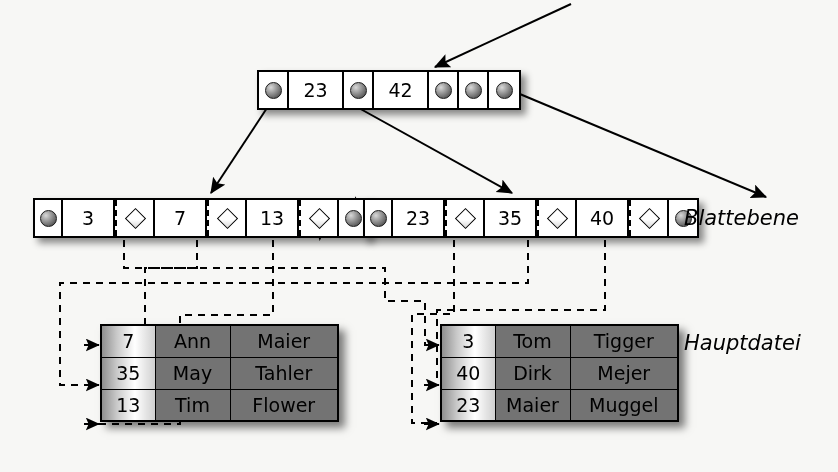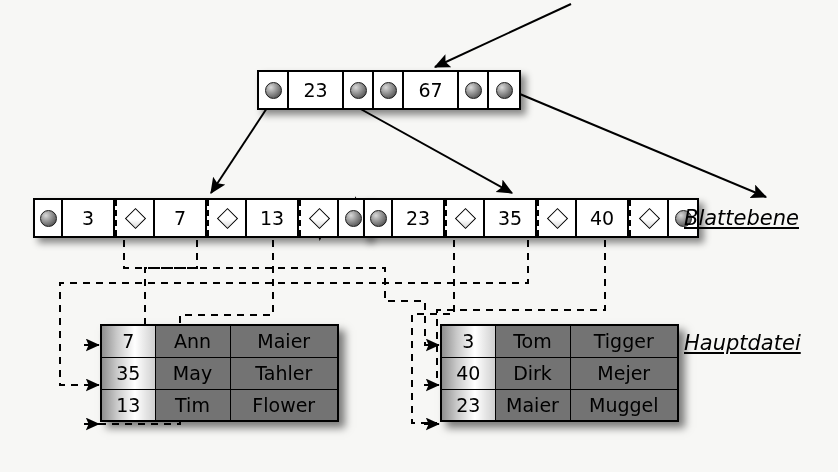--- a/index.html
+++ b/index.html
@@ -94,21 +94,20 @@
 
   
   .side-label{
     position:absolute;
     font-family:"DejaVu Sans","Liberation Sans",sans-serif;
     font-style:italic;
     font-size:21px;
     color:#000;
     white-space:nowrap;
     z-index:6;
-    text-decoration:underline;
   }
   #label-blattebene{left:684px;top:206px;}
   #label-hauptdatei{left:684px;top:331px;}
 </style>
 </head>
 <body>
 
 <div id="stage">
 
   <svg id="svg-layer" viewBox="0 0 838 472" xmlns="http://www.w3.org/2000/svg">
@@ -161,24 +160,24 @@
   </svg>
 
   <div class="node" id="root-node">
     <div class="cell ptr">
       <span class="bullet"></span>
     </div>
     <div class="cell key">23</div>
     <div class="cell ptr">
       <span class="bullet"></span>
     </div>
-    <div class="cell ptr">
-      <span class="bullet"></span>
-    </div>
-    <div class="cell key">67</div>
+    <div class="cell key">42</div>
+    <div class="cell ptr">
+      <span class="bullet"></span>
+    </div>
     <div class="cell ptr">
       <span class="bullet"></span>
     </div>
     <div class="cell ptr">
       <span class="bullet"></span>
     </div>
   </div>
 
   <div class="node leaf" id="leaf-left">
     <div class="cell ptr">

